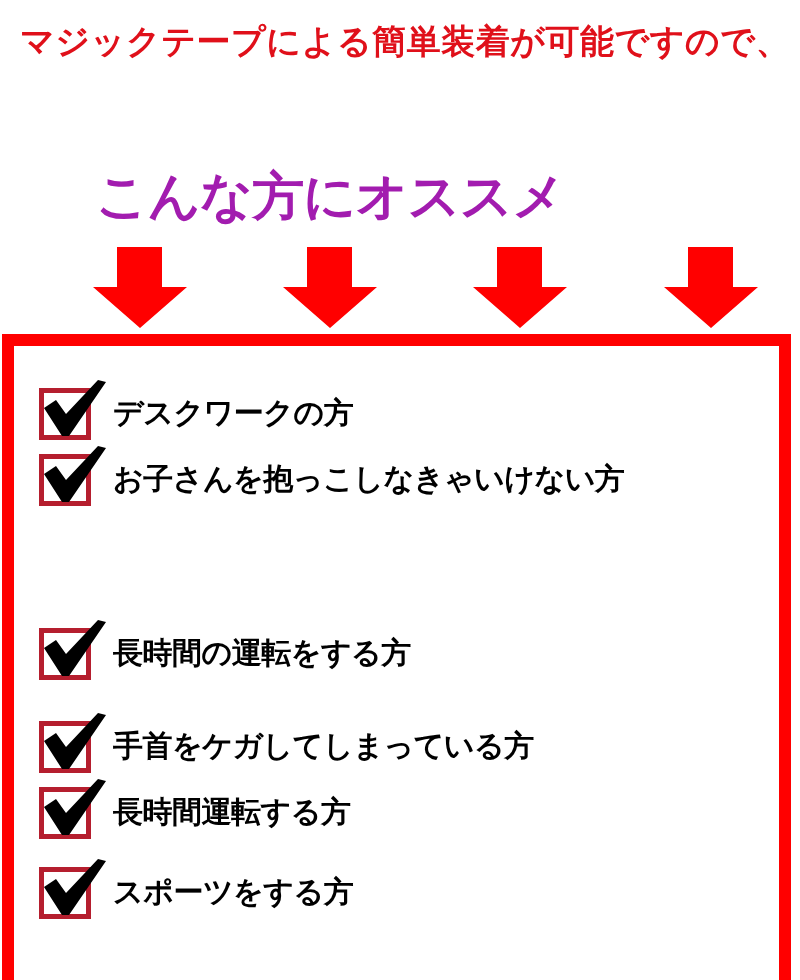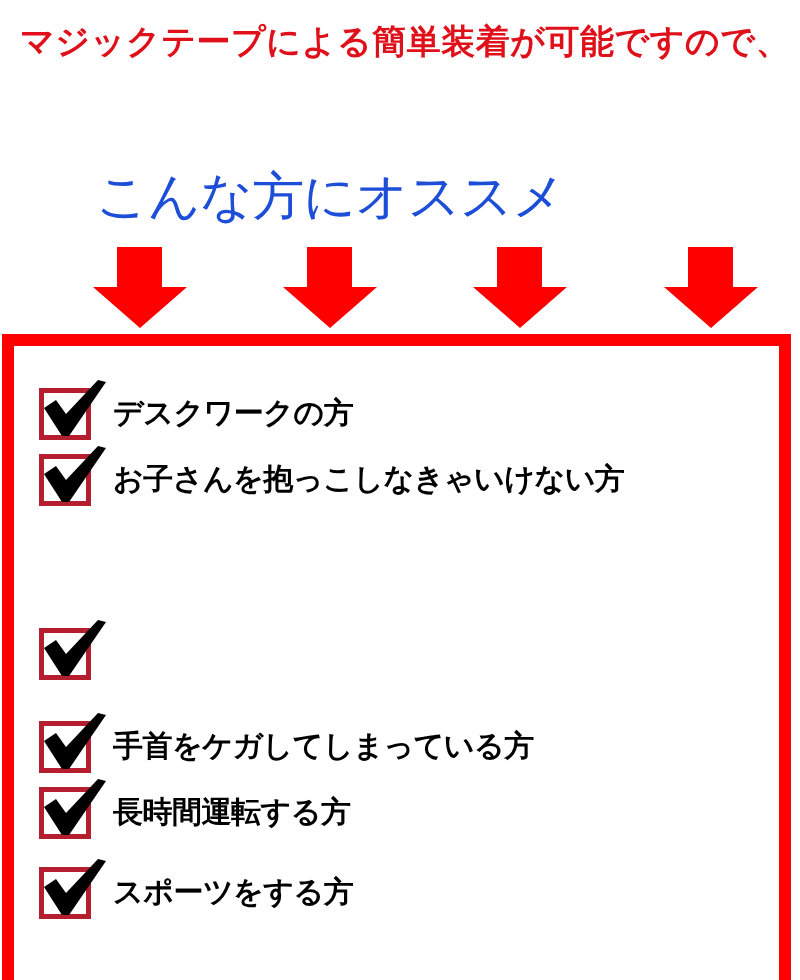--- a/index.html
+++ b/index.html
@@ -8,21 +8,21 @@
     font-family: "DejaVu Sans", "Liberation Sans", sans-serif;
   }
   .headline {
     position: absolute; left: 20px; top: 18px;
     color: #e0101a; font-weight: bold; font-size: 34px; line-height: 46px;
     white-space: nowrap; letter-spacing: 0.5px;
   }
   .headline div { height: 48px; }
   .title {
     position: absolute; left: 0; width: 660px; top: 160px; text-align: center;
-    font-weight: normal; font-size: 52px; line-height: 72px; color: #1d4ed8;
+    font-weight: bold; font-size: 52px; line-height: 72px; color: #a21caf;
     letter-spacing: -1px;
   }
   .arrow { position: absolute; top: 247px; width: 94px; height: 81px; }
   .box {
     position: absolute; left: 2px; top: 334px; width: 789px; height: 660px;
     box-sizing: border-box; border: 12px solid #ff0000; border-bottom-width: 14px;
     background: #ffffff;
   }
   .item { position: absolute; left: 0; height: 60px; width: 760px; padding-left: 31px; }
   .checkbox {
@@ -75,20 +75,21 @@
     </svg>
     <span class="item-label">お子さんを抱っこしなきゃいけない方</span>
   </div>
 
 
   <div class="item" style="top:282px">
     <div class="checkbox"></div>
     <svg class="check" viewBox="0 0 66 60">
       <path d="M2,30 L14,22 L24,36 L56,2 L64,4 L27,58 L20,58 Z" fill="#000"></path>
     </svg>
+    <span class="item-label">長時間の運転をする方</span>
   </div>
 
   <div class="item" style="top:375px">
     <div class="checkbox"></div>
     <svg class="check" viewBox="0 0 66 60">
       <path d="M2,30 L14,22 L24,36 L56,2 L64,4 L27,58 L20,58 Z" fill="#000"></path>
     </svg>
     <span class="item-label">手首をケガしてしまっている方</span>
   </div>
 

